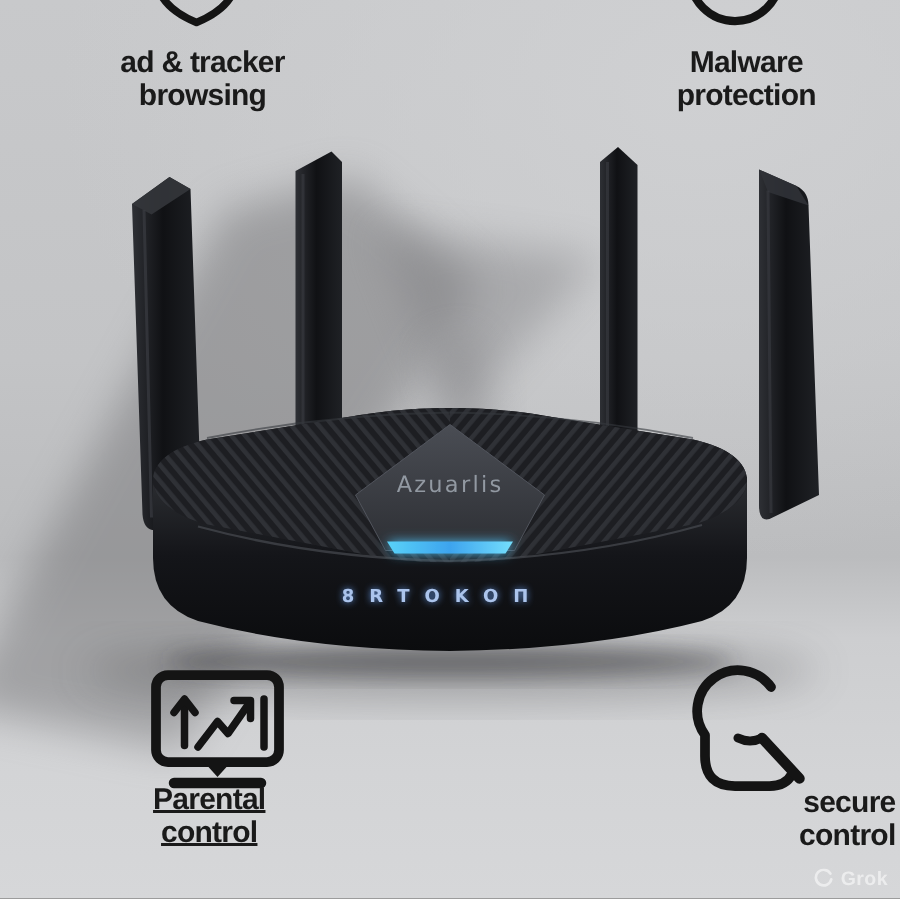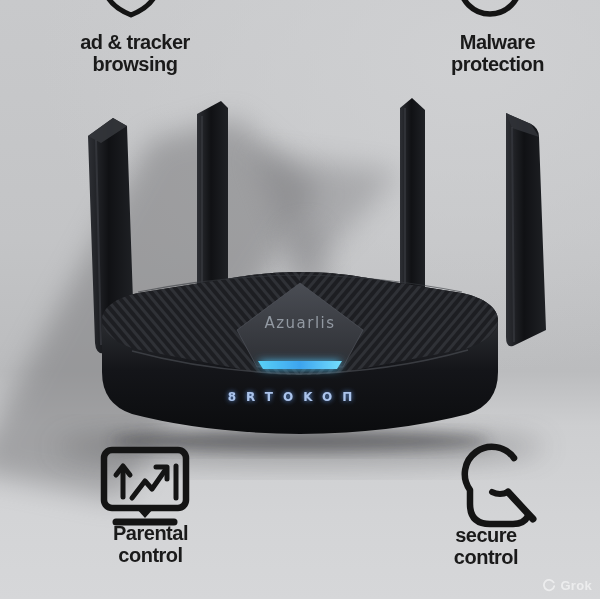--- a/index.html
+++ b/index.html
@@ -140,33 +140,33 @@
       <rect x="5" y="4" width="82" height="58" rx="8" stroke-width="6.5"></rect>
       <line x1="24" y1="51" x2="24" y2="22" stroke-width="5"></line>
       <polyline points="17,29 24,20 31,29" stroke-width="5"></polyline>
       <polyline points="33,52 46,35 53,43 67,23" stroke-width="5"></polyline>
       <polyline points="57,21 68,21 68,33" stroke-width="5"></polyline>
       <line x1="77" y1="20" x2="77" y2="52" stroke-width="5"></line>
       <line x1="17" y1="76" x2="75" y2="76" stroke-width="7"></line>
     </g>
     <polygon points="37,62 46,72 55,62" fill="#141414"></polygon>
   </svg>
-  <div class="feature" style="left:43px;top:523px;width:215px;">
+  <div class="feature" style="left:32px;top:523px;width:215px;text-decoration:underline;">
     <span class="l1">Parental</span>
     <span class="l2">control</span>
   </div>
 
   <svg class="icon-abs" style="left:450px;top:440px;" width="92" height="92" viewBox="0 0 92 92">
     <g fill="none" stroke="#141414" stroke-linecap="round" stroke-linejoin="round">
       <path d="M64,18 A25,25 0 1 0 20,50 L20,64 Q20,84 40,84 L63,84 Q74,84 78,76" stroke-width="6.5"></path>
       <path d="M42,52 Q50,56 58,52" stroke-width="6"></path>
       <line x1="58" y1="52" x2="83" y2="79" stroke-width="7"></line>
     </g>
   </svg>
-  <div class="feature" style="left:375px;top:525px;width:222px;">
+  <div class="feature" style="left:375px;top:525px;width:222px;text-align:right;">
     <span class="l1">secure</span>
     <span class="l2">control</span>
   </div>
 
   <div class="watermark">
     <svg width="14" height="14" viewBox="0 0 14 14">
       <path d="M11.6,3.4 A5.2,5.2 0 1 0 12.2,7.2" fill="none" stroke="rgba(255,255,255,0.55)" stroke-width="1.8" stroke-linecap="round"></path>
     </svg>
     <span>Grok</span>
   </div>

